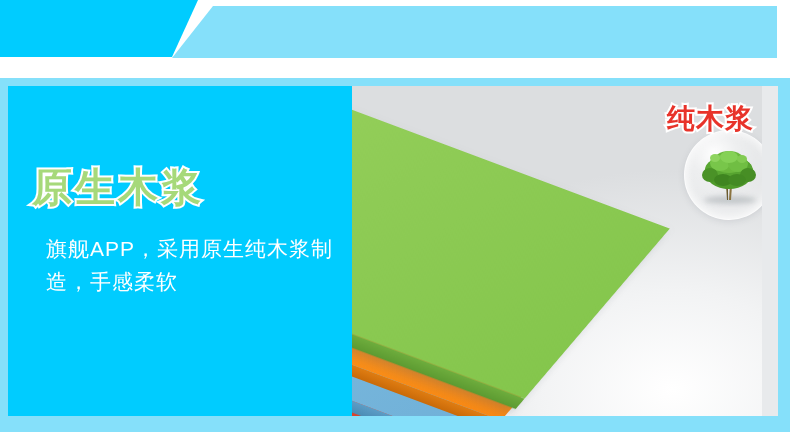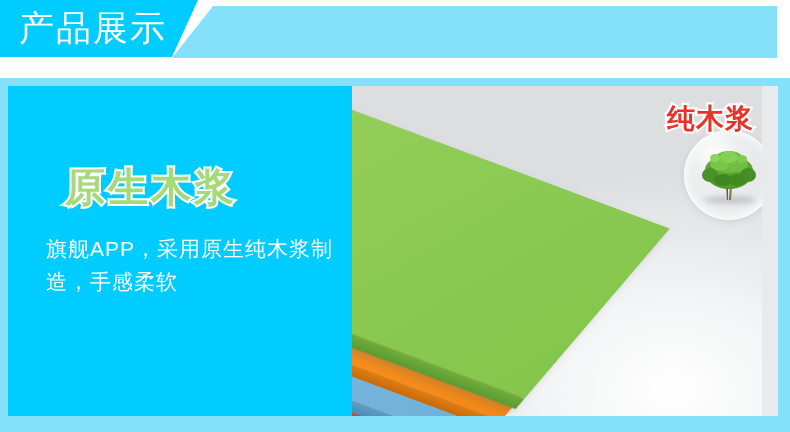--- a/index.html
+++ b/index.html
@@ -39,21 +39,21 @@
 
   
   #left-panel {
     position:absolute; left:0; top:0; width:360px; height:330px;
     background:#00ccff;
   }
   #feature-title {
     position:absolute; left:24px; top:78px;
     font-size:40px; line-height:46px; font-weight:bold;
     color:#a6d97a; letter-spacing:3px; white-space:nowrap;
-    -webkit-text-stroke:4px #ffffff; paint-order:stroke fill;margin-left:33px;
+    -webkit-text-stroke:4px #ffffff; paint-order:stroke fill;
   }
   #feature-desc {
     position:absolute; left:24px; top:146px; width:330px;
     font-size:21px; line-height:33px; color:#ffffff;
     letter-spacing:1px;
     margin-left:14px;
   }
 
   
   #photo-area {
@@ -146,21 +146,20 @@
     position:absolute; left:20px; top:66px; width:52px; height:8px;
     border-radius:50%; background:rgba(110,120,125,.30); filter:blur(2.5px);
   }
 </style>
 </head>
 <body>
 
 <div id="header-banner">
   <div class="hdr-light"></div>
   <div class="hdr-bright"></div>
-  <div id="header-title">产品展示</div>
 </div>
 
 <div id="content-frame">
   <div id="content-inner">
 
     <div id="left-panel">
       <div id="feature-title">原生木浆</div>
       <div id="feature-desc">旗舰APP，采用原生纯木浆制造，手感柔软</div>
     </div>
 

